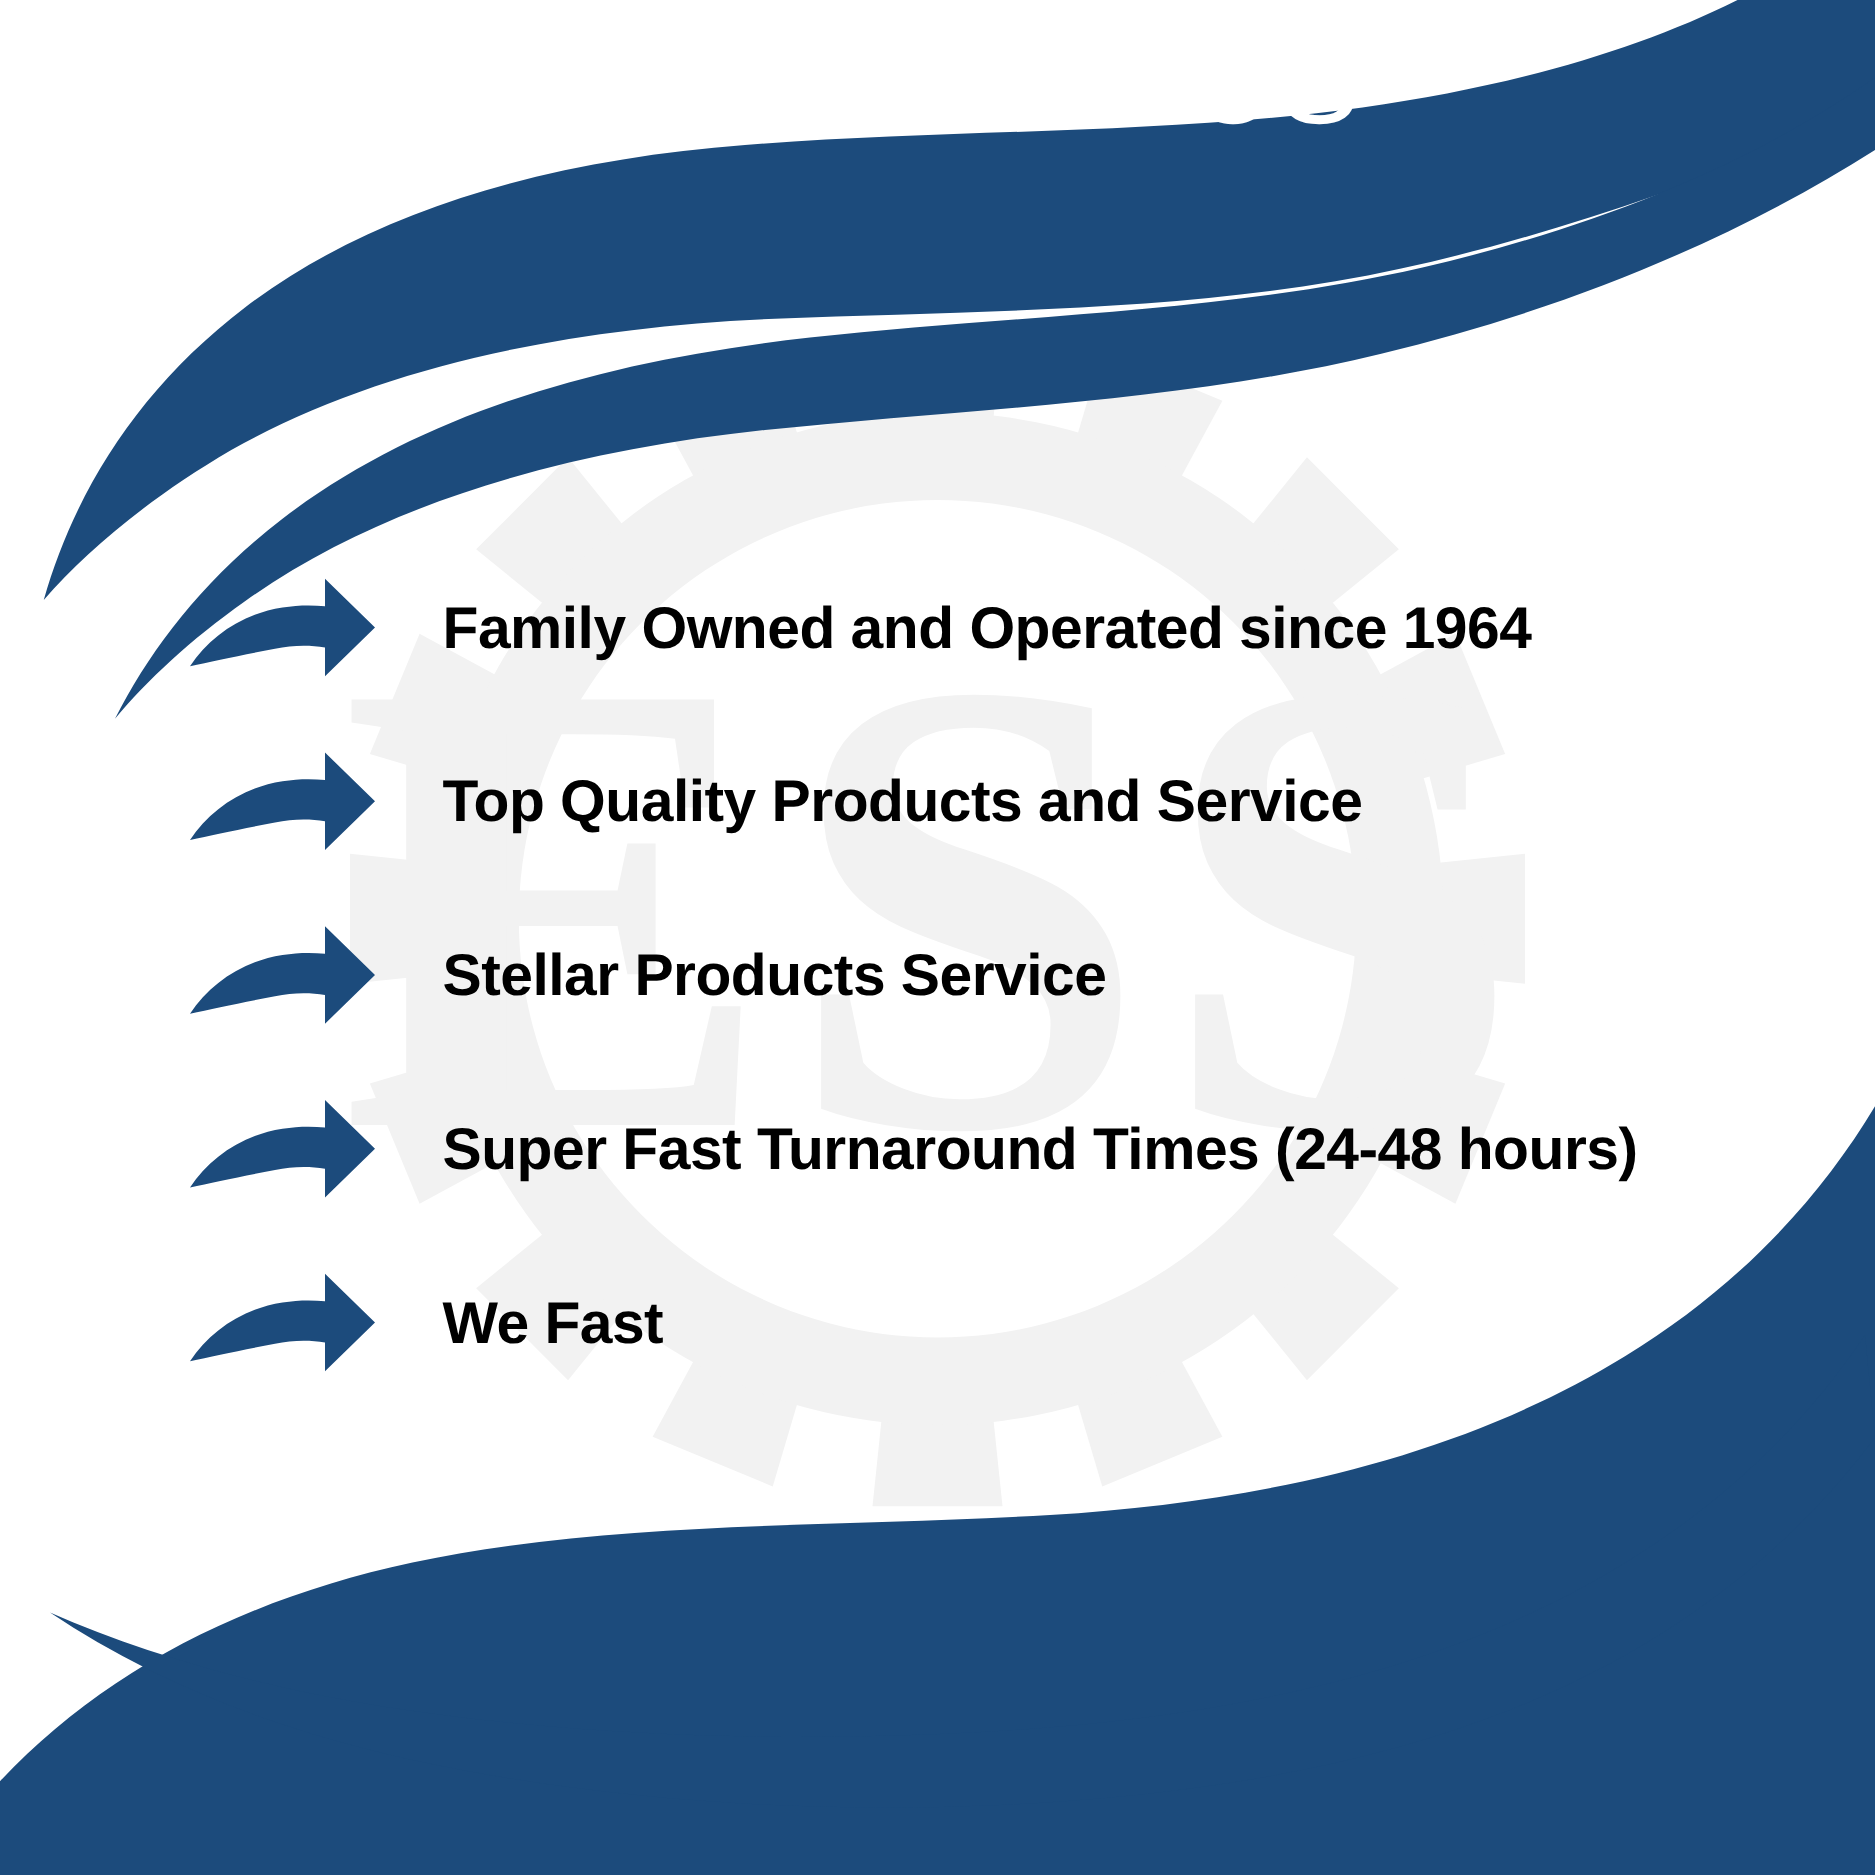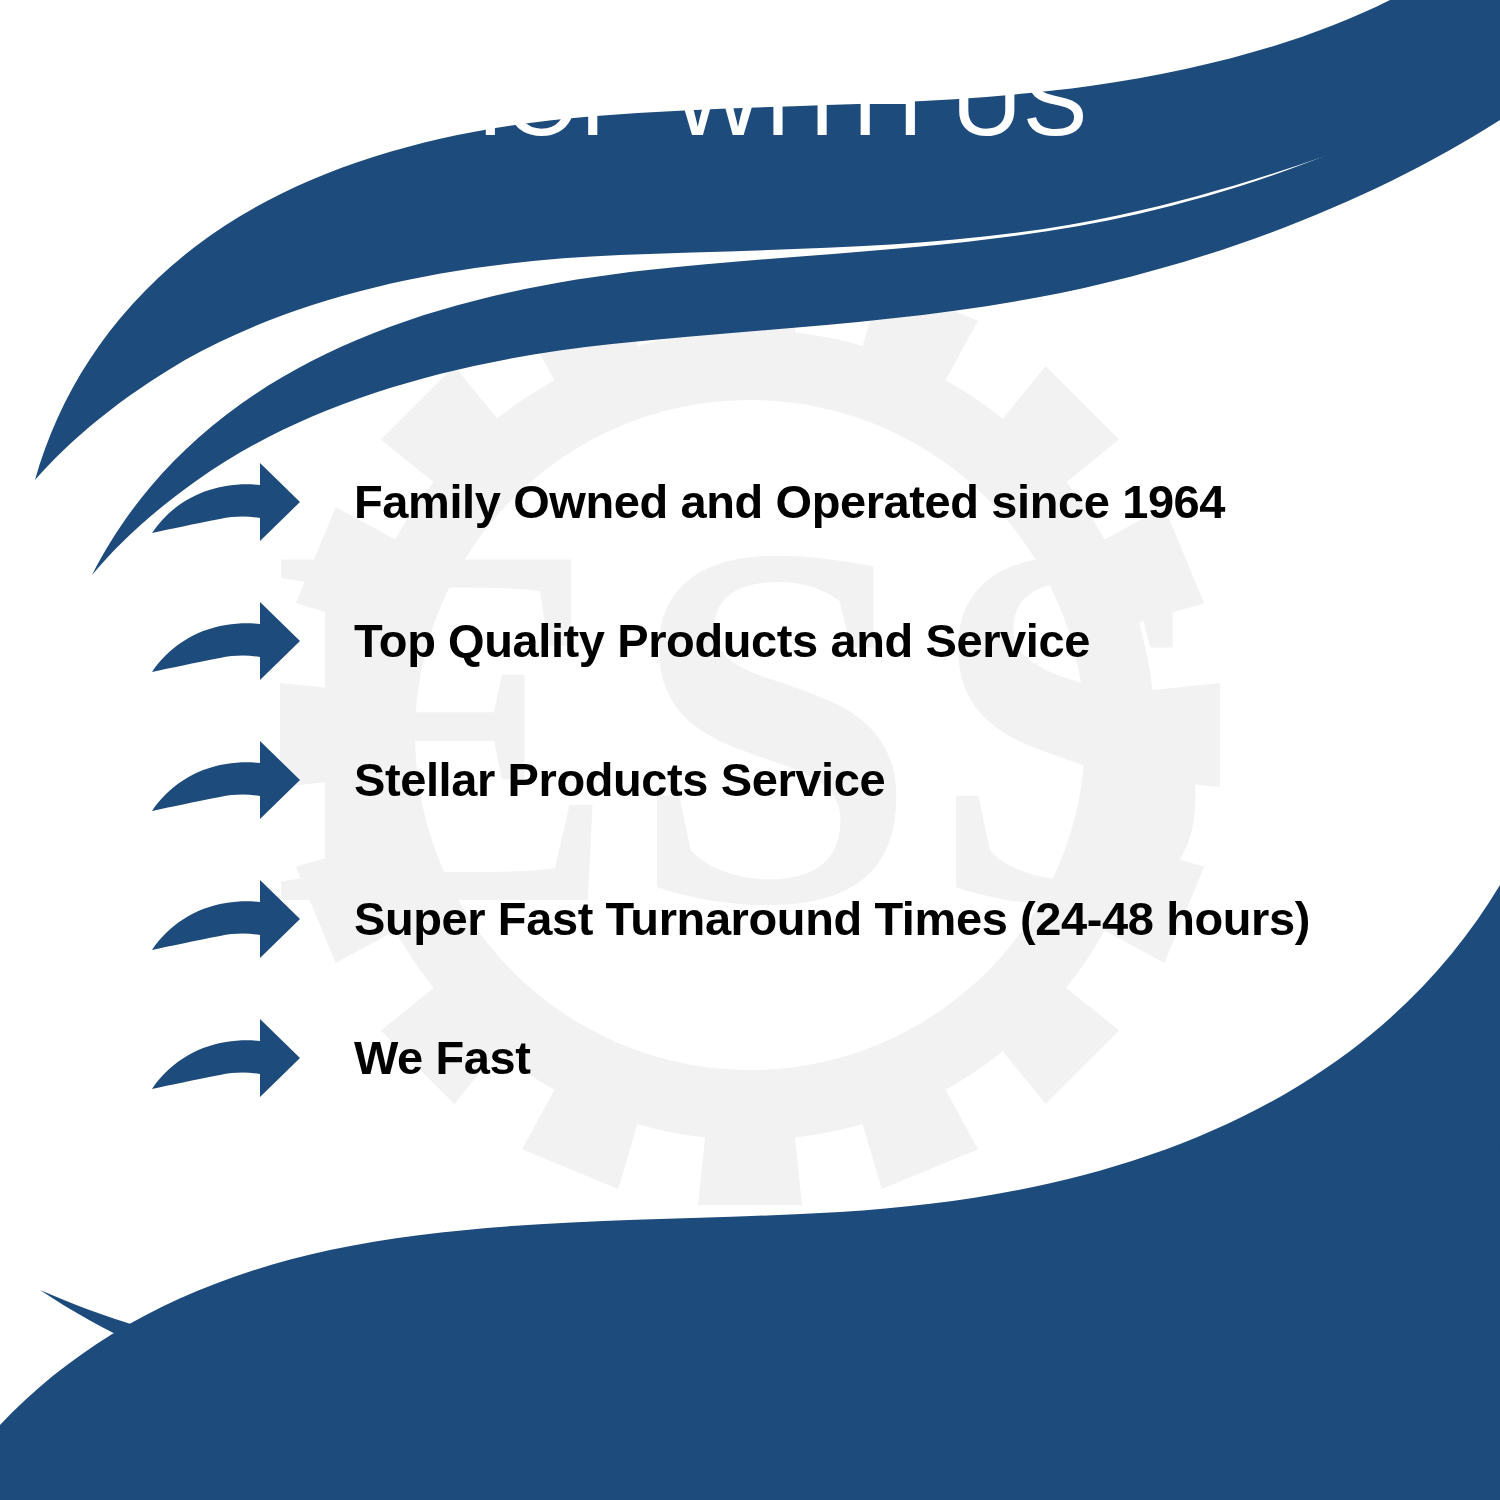--- a/index.html
+++ b/index.html
@@ -38,21 +38,20 @@
   .header-band {
     position: absolute;
     top: 0;
     left: 0;
     width: 1200px;
     height: 150px;
     display: flex;
     align-items: flex-start;
     justify-content: center;
     z-index: 5;
-    margin-top: 37px;
   }
   .page-title {
     margin: 0;
     padding-top: 14px;
     font-family: "Liberation Sans", sans-serif;
     font-size: 97px;
     font-weight: 400;
     letter-spacing: 1px;
     color: #ffffff;
     white-space: nowrap;

